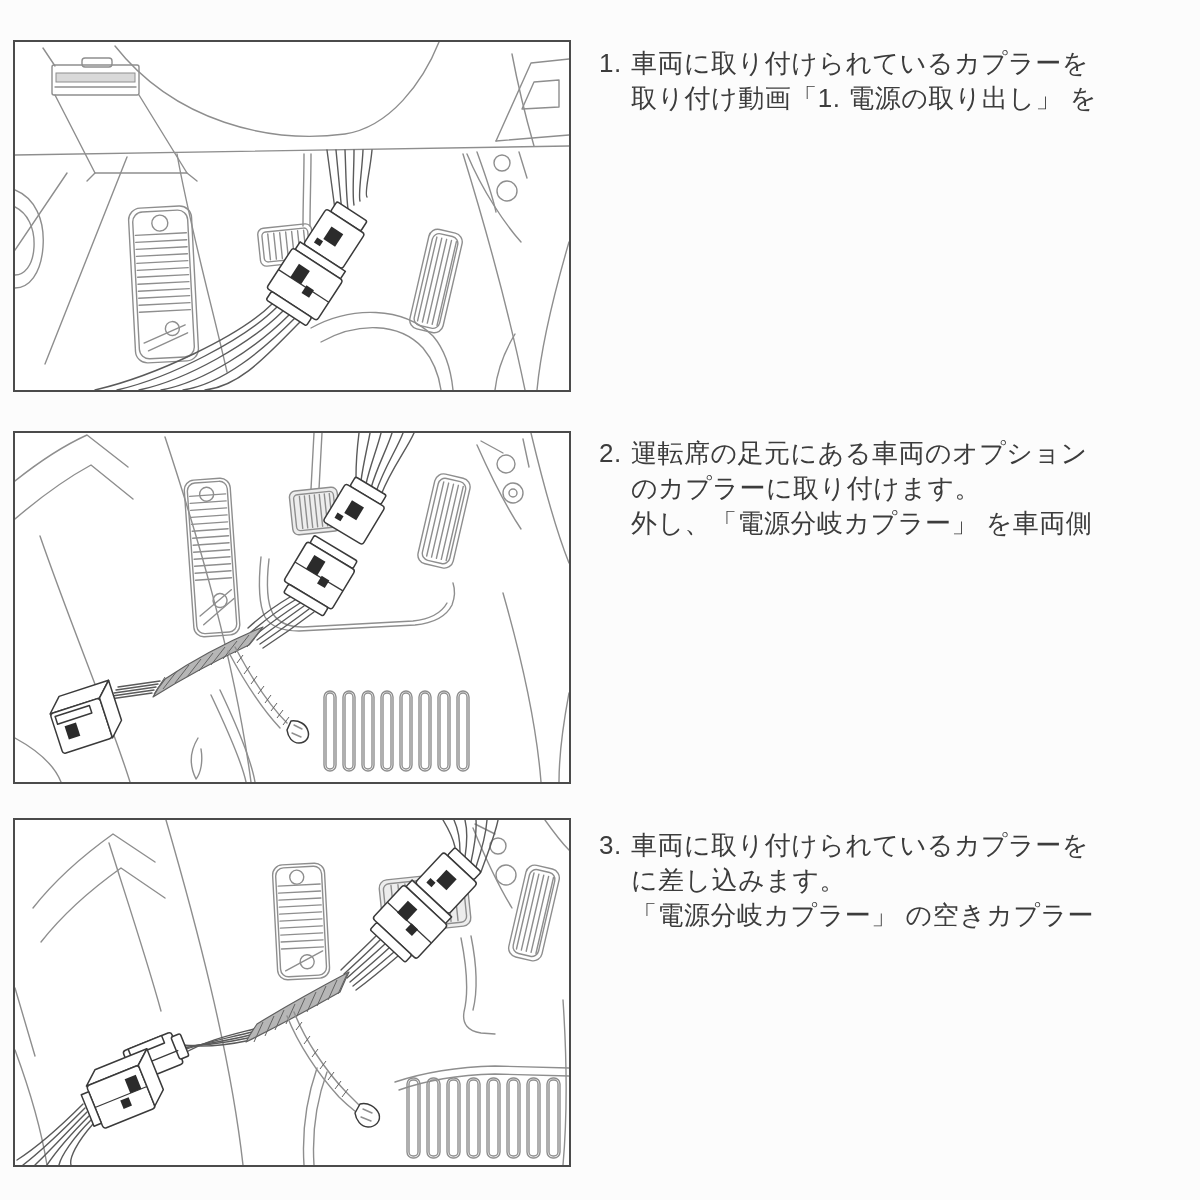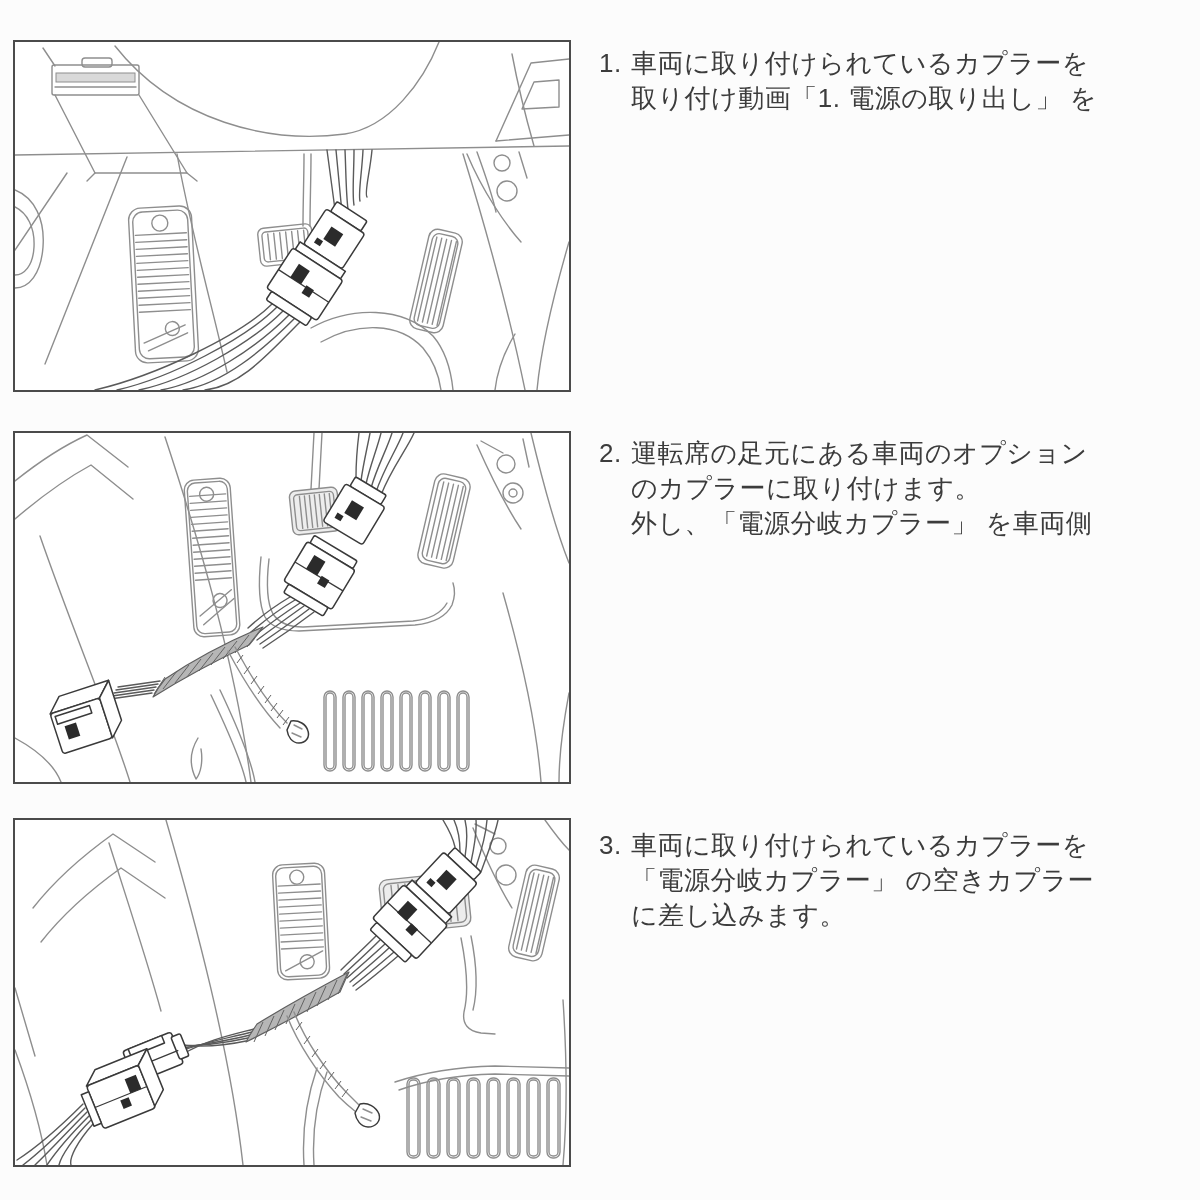--- a/index.html
+++ b/index.html
@@ -397,16 +397,16 @@
     <span class="line">運転席の足元にある車両のオプション</span>
     <span class="line">のカプラーに取り付けます。</span>
     <span class="line">外し、「電源分岐カプラー」 を車両側</span>
   </span>
 </div>
 
 <div class="step" id="step3">
   <span class="num">3.</span>
   <span class="txt">
     <span class="line">車両に取り付けられているカプラーを</span>
+    <span class="line">に差し込みます。</span>
     <span class="line">「電源分岐カプラー」 の空きカプラー</span>
-    <span class="line">に差し込みます。</span>
   </span>
 </div>
 
 </body></html>

